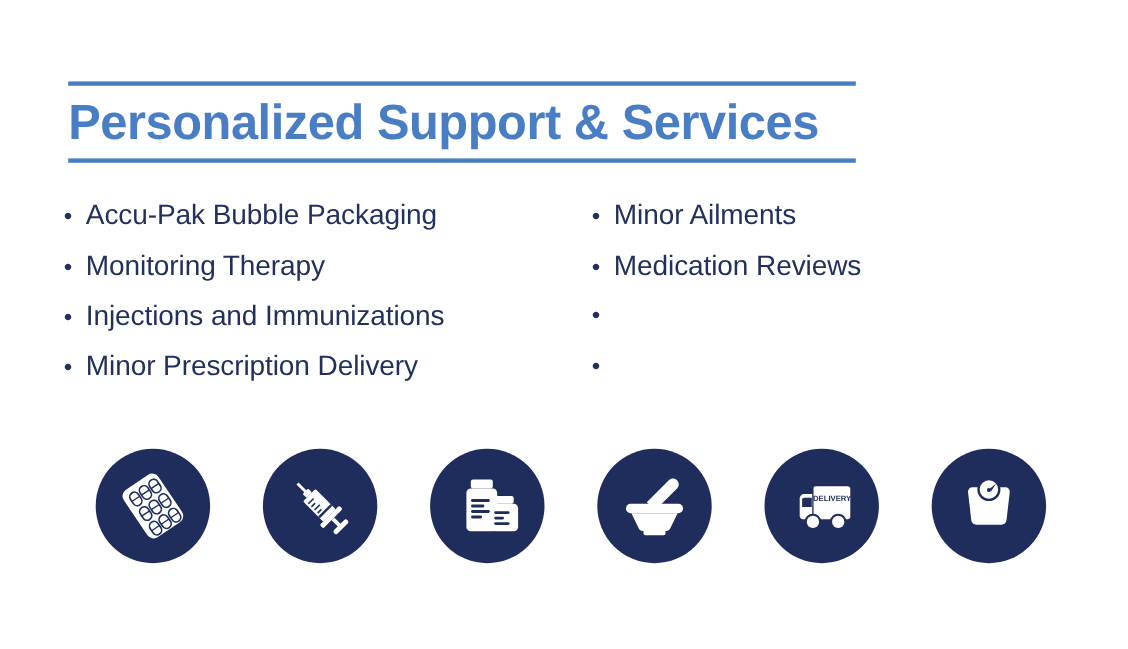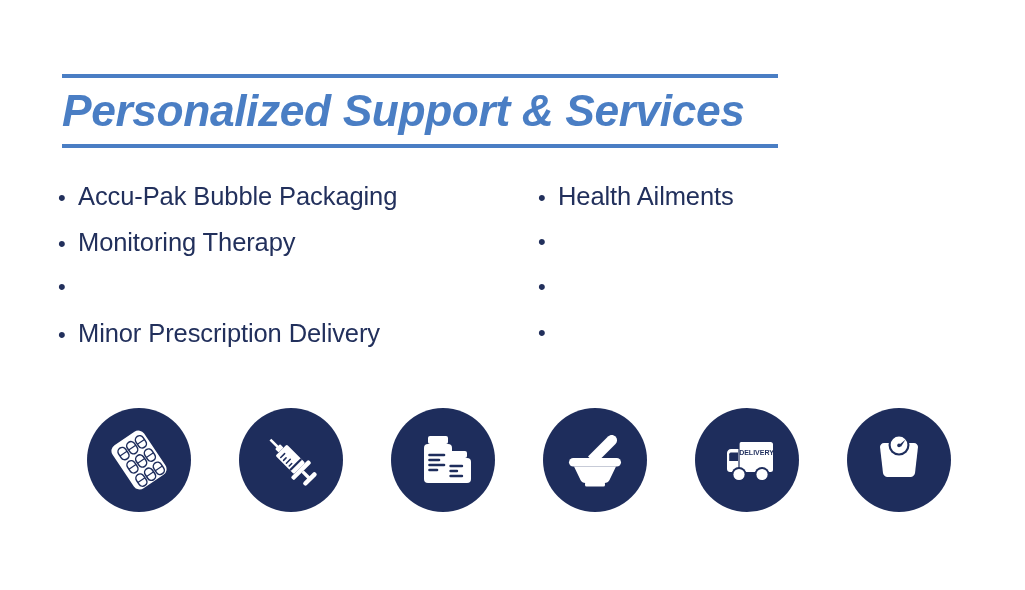--- a/index.html
+++ b/index.html
@@ -20,21 +20,20 @@
     inset: 0;
     background: #ffffff;
   }
 
   
   #title-block {
     position: absolute;
     left: 62px;
     top: 74px;
     width: 716px;
-    font-style: italic;
   }
   .rule {
     height: 4px;
     background: #4a7ec4;
     width: 100%;
   }
   #title-text {
     font-family: "Liberation Sans Narrow", "Liberation Sans", sans-serif;
     font-weight: 700;
     font-size: 45px;
@@ -111,34 +110,36 @@
     <div class="bullet-item">
       <span class="bullet-dot">•</span>
       <span class="bullet-label">Accu-Pak Bubble Packaging</span>
     </div>
     <div class="bullet-item">
       <span class="bullet-dot">•</span>
       <span class="bullet-label">Monitoring Therapy</span>
     </div>
     <div class="bullet-item">
       <span class="bullet-dot">•</span>
+      <span class="bullet-label">Injections and Immunizations</span>
     </div>
     <div class="bullet-item">
       <span class="bullet-dot">•</span>
       <span class="bullet-label">Minor Prescription Delivery</span>
     </div>
   </div>
 
   <div id="col-right" class="bullet-col">
     <div class="bullet-item">
       <span class="bullet-dot">•</span>
-      <span class="bullet-label">Health Ailments</span>
-    </div>
-    <div class="bullet-item">
-      <span class="bullet-dot">•</span>
+      <span class="bullet-label">Minor Ailments</span>
+    </div>
+    <div class="bullet-item">
+      <span class="bullet-dot">•</span>
+      <span class="bullet-label">Medication Reviews</span>
     </div>
     <div class="bullet-item">
       <span class="bullet-dot">•</span>
     </div>
     <div class="bullet-item">
       <span class="bullet-dot">•</span>
     </div>
   </div>
 
   <div id="icon-row">

